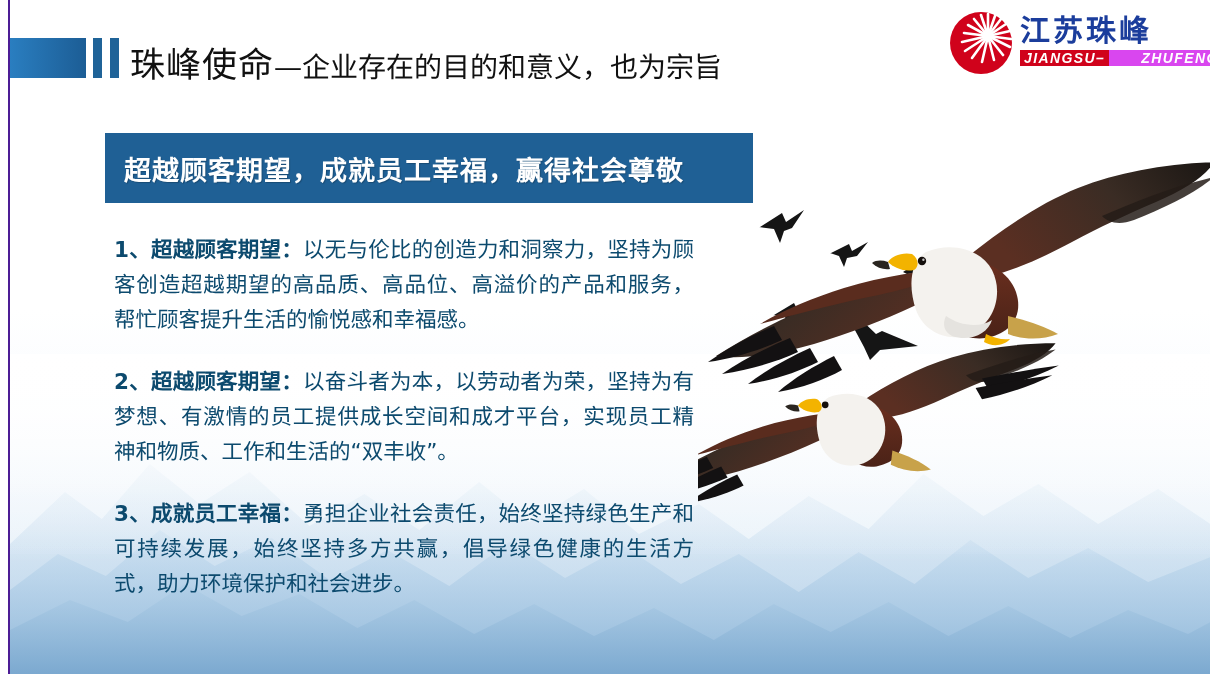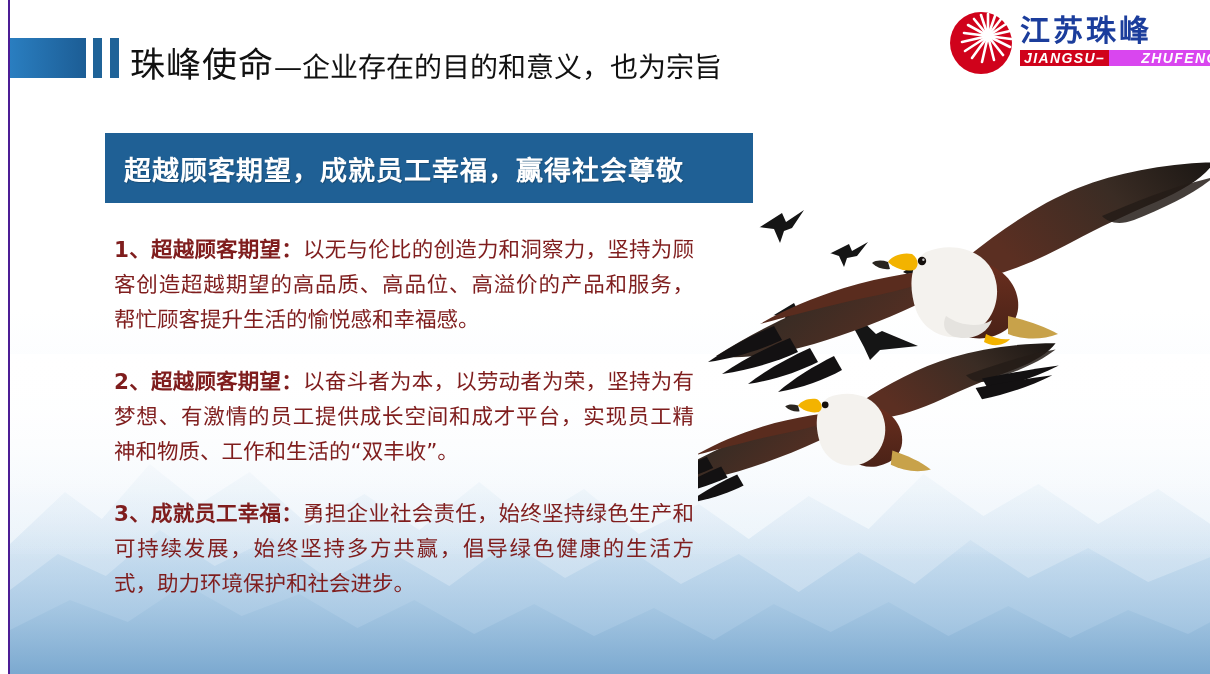--- a/index.html
+++ b/index.html
@@ -183,21 +183,21 @@
     position: absolute;
     left: 104px;
     top: 232px;
     width: 580px;
   }
   .para {
     margin: 0 0 27px 0;
     font-family: "DejaVu Sans", "Liberation Sans", sans-serif;
     font-size: 21.5px;
     line-height: 35px;
-    color: #7f1d1d;
+    color: #0c4a6e;
     text-align: justify;
     letter-spacing: 0px;
   }
   .para:last-child { margin-bottom: 0; }
   .para .lead {
     font-weight: bold;
   }
 
   
   .wildlife {

